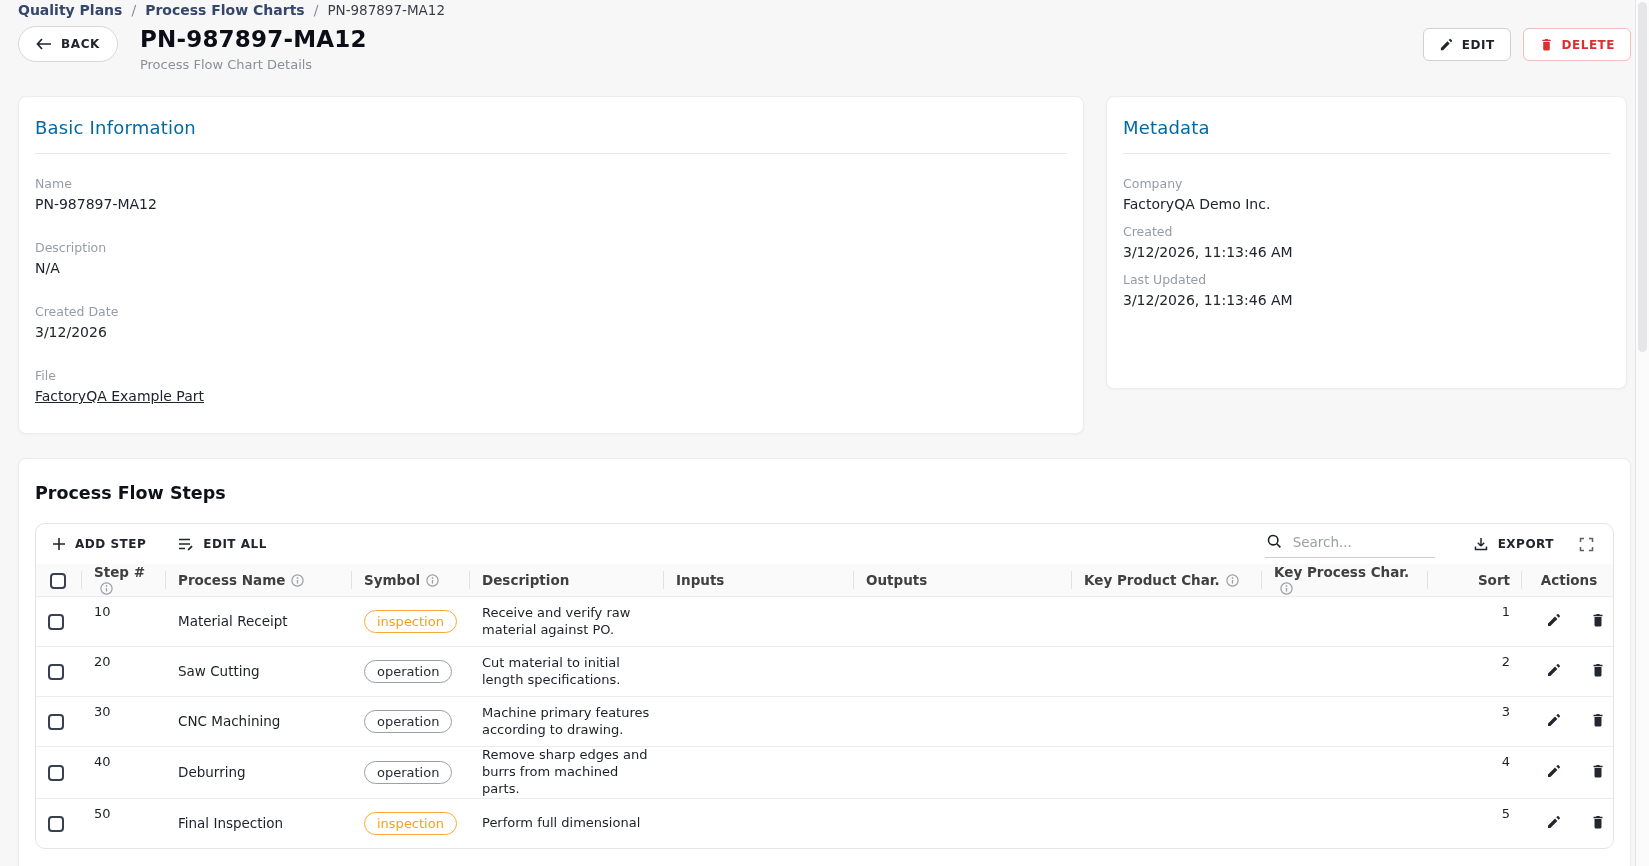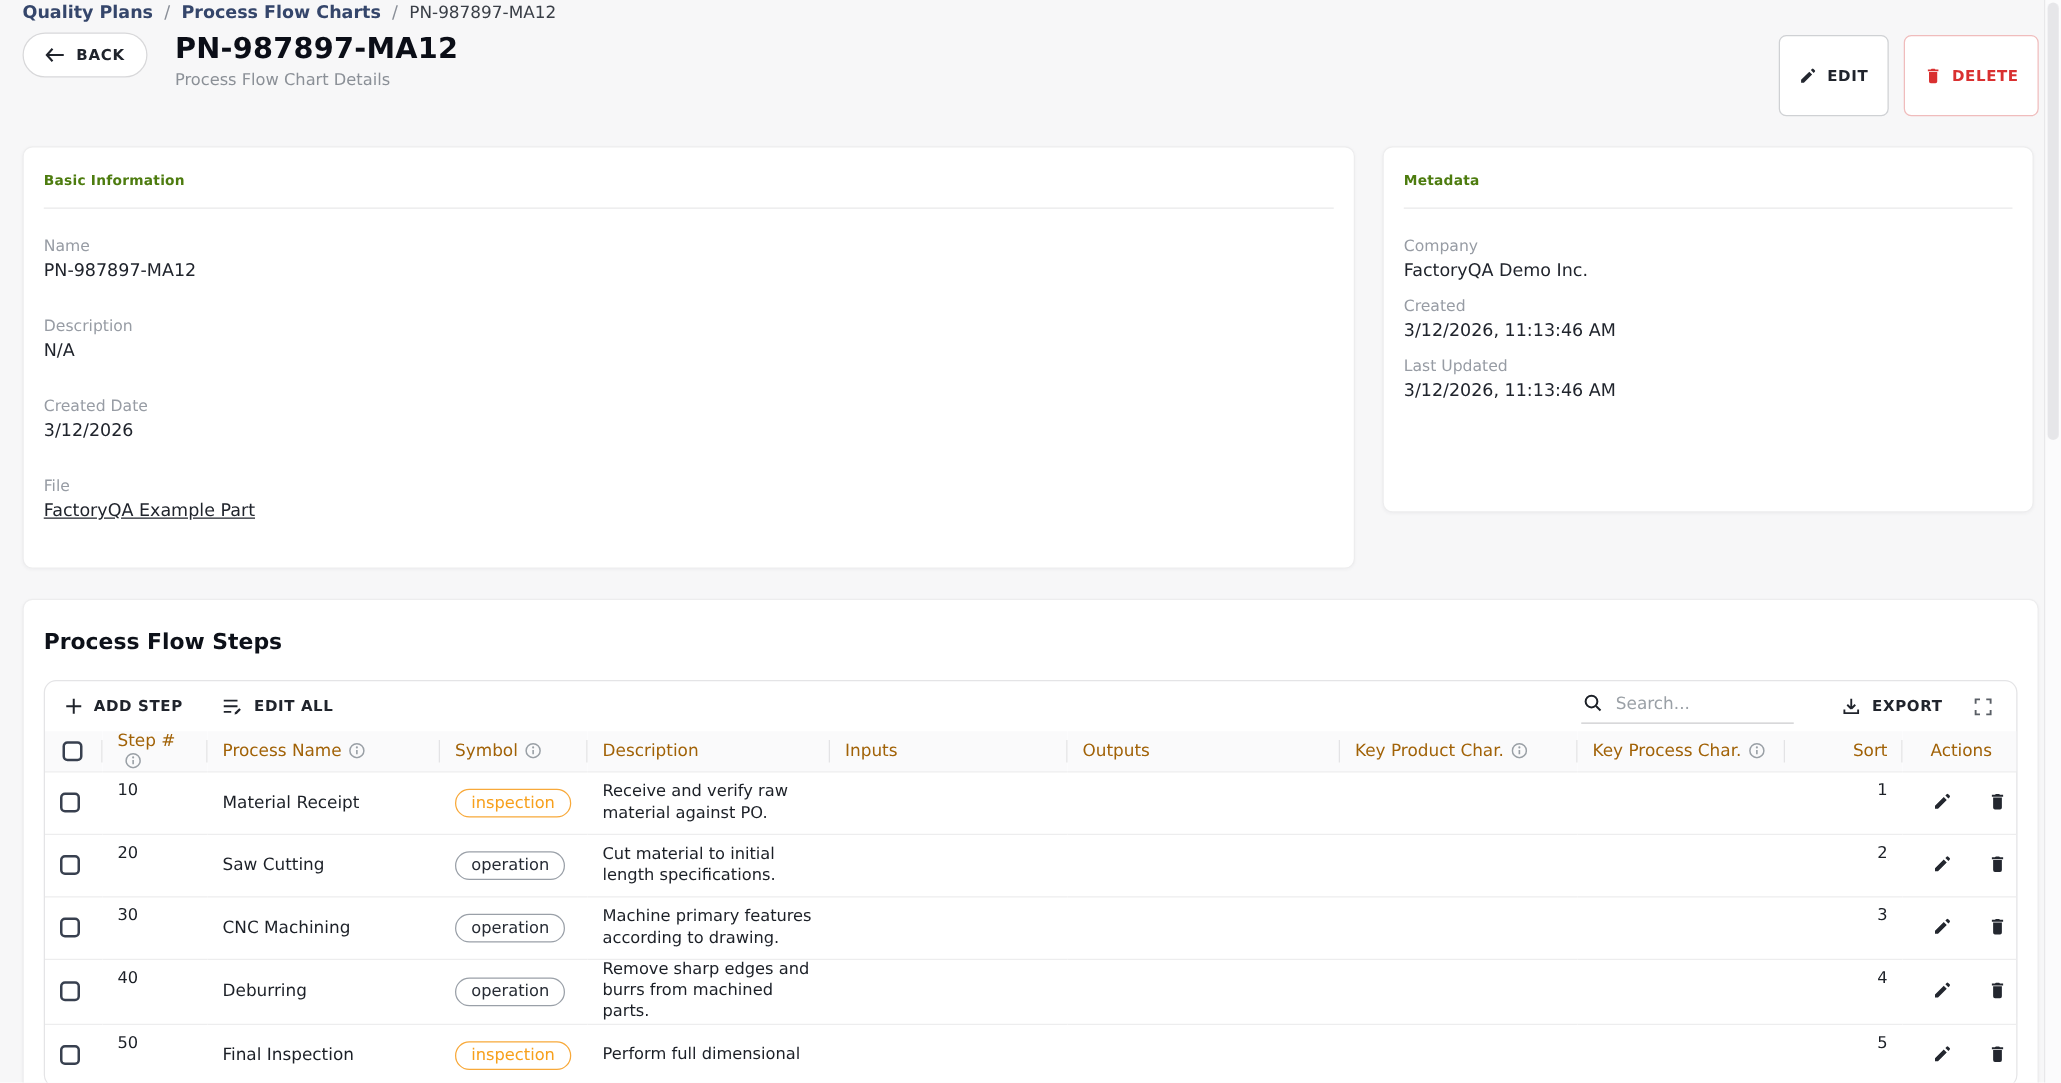--- a/index.html
+++ b/index.html
@@ -24,35 +24,35 @@
     padding: 10px 17px; border-radius: 20px; border: 1px solid #d8d8da;
     background: #fff; font-family: inherit; font-size: 12px; font-weight: bold;
     letter-spacing: 0.6px; color: #20242c; cursor: pointer;
   }
   .title-block { margin-left: 22px; }
   .page-title { margin: 0; font-size: 23px; font-weight: bold; color: #0b0e17; letter-spacing: 0.2px; }
   .page-subtitle { font-size: 13px; color: #8b9097; margin-top: 5px; }
   .header-actions { margin-left: auto; display: flex; gap: 12px; padding-top: 2px; }
   .act-btn {
     display: inline-flex; align-items: center; gap: 8px;
-    padding: 24px 15px; border-radius: 6px; background: #fff; cursor: pointer;
+    padding: 8px 15px; border-radius: 6px; background: #fff; cursor: pointer;
     font-family: inherit; font-size: 12px; font-weight: bold; letter-spacing: 0.5px;
   }
   .act-btn.edit { border: 1px solid #cfd1d4; color: #20242c; }
   .act-btn.delete { border: 1px solid #f0bcbc; color: #d93030; }
 
   
   .cards-row { display: flex; gap: 22px; margin-top: 24px; align-items: flex-start; }
   .card {
     background: #fff; border: 1px solid #ededee; border-radius: 8px;
     box-shadow: 0 1px 3px rgba(16,24,40,.04);
   }
   .basic-card { width: 1066px; height: 338px; padding: 20px 16px; }
   .meta-card  { width: 521px;  height: 293px; padding: 20px 16px; }
-  .card-title { margin: 0; font-size: 11px; font-weight: bold; color: #4d7c0f; letter-spacing: 0.2px; }
+  .card-title { margin: 0; font-size: 18px; font-weight: normal; color: #0369a1; letter-spacing: 0.2px; }
   .card-divider { border: none; border-top: 1px solid #e9e9ea; margin: 15px 0 0; }
   .fields { margin-top: 22px; }
   .field .f-label { font-size: 12.5px; color: #979ca4; margin-bottom: 5px; }
   .field .f-value { font-size: 14px; color: #20242c; }
   .field .f-value.link { text-decoration: underline; cursor: pointer; }
   .basic-card .field { margin-bottom: 28px; }
   .meta-card  .field { margin-bottom: 12px; }
 
   
   .steps-card { margin-top: 24px; width: 1613px; padding: 18px 16px 40px; min-height: 500px; }
@@ -75,21 +75,21 @@
     font-family: inherit; font-size: 13.5px; color: #20242c;
   }
   .search-box input::placeholder { color: #9aa0a6; }
   .export-btn { margin-left: 36px; margin-right: 0; }
   .fs-btn { margin-left: 20px; margin-right: 2px; background: none; border: none; cursor: pointer; display: flex; padding: 3px; }
 
   
   table { width: 100%; border-collapse: collapse; table-layout: fixed; }
   thead th {
     background: #fafafb; height: 32px; text-align: left; padding: 0 12px;
-    font-size: 13.5px; font-weight: 400; color: #a16207; position: relative;
+    font-size: 13.5px; font-weight: 700; color: #404040; position: relative;
   }
   thead th:not(:last-child)::after {
     content: ""; position: absolute; right: 0; top: 7px; height: 18px; width: 1px; background: #e3e3e5;
   }
   thead th.col-sort { text-align: right; }
   thead th.col-actions { text-align: center; }
   tbody td {
     border-top: 1px solid #ededee; height: 50px; padding: 0 12px;
     vertical-align: middle; font-size: 13.5px; color: #1c2027; line-height: 1.3;
   }

